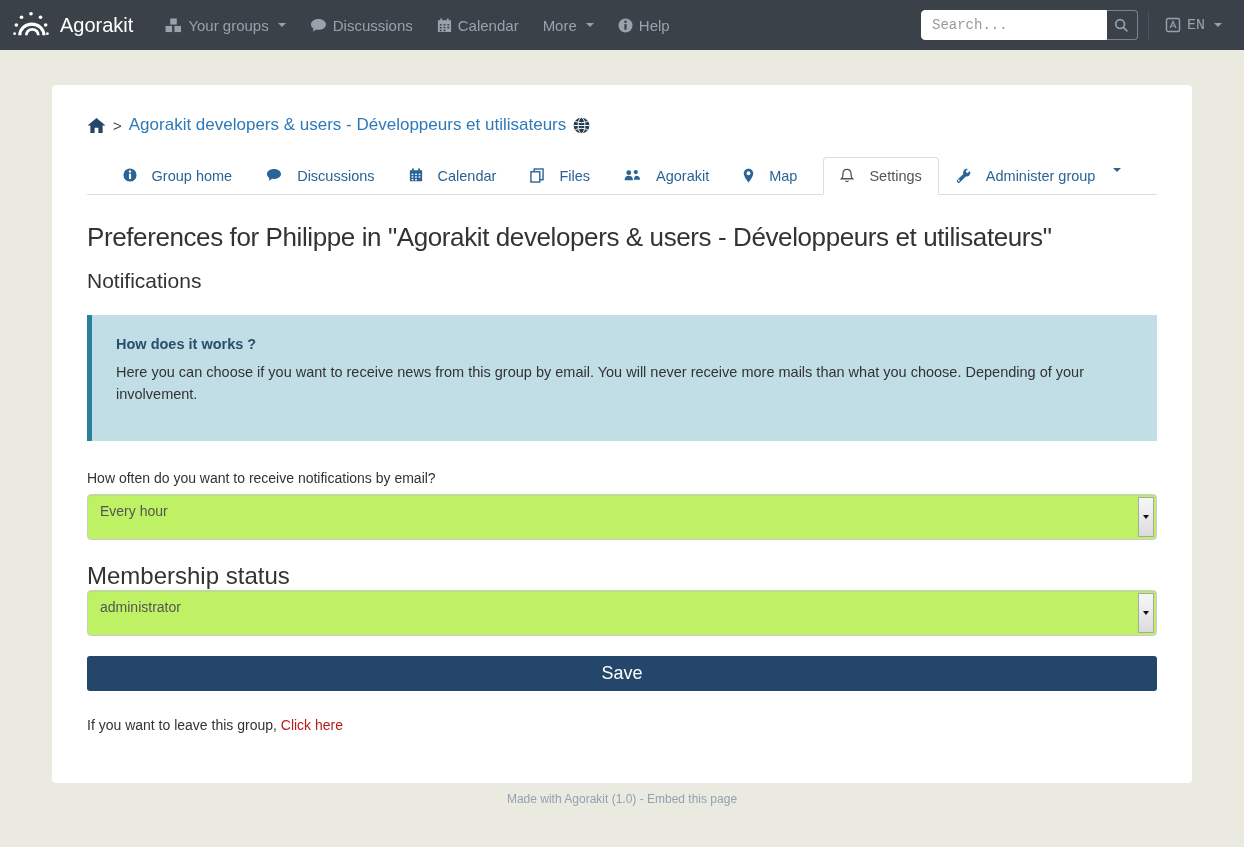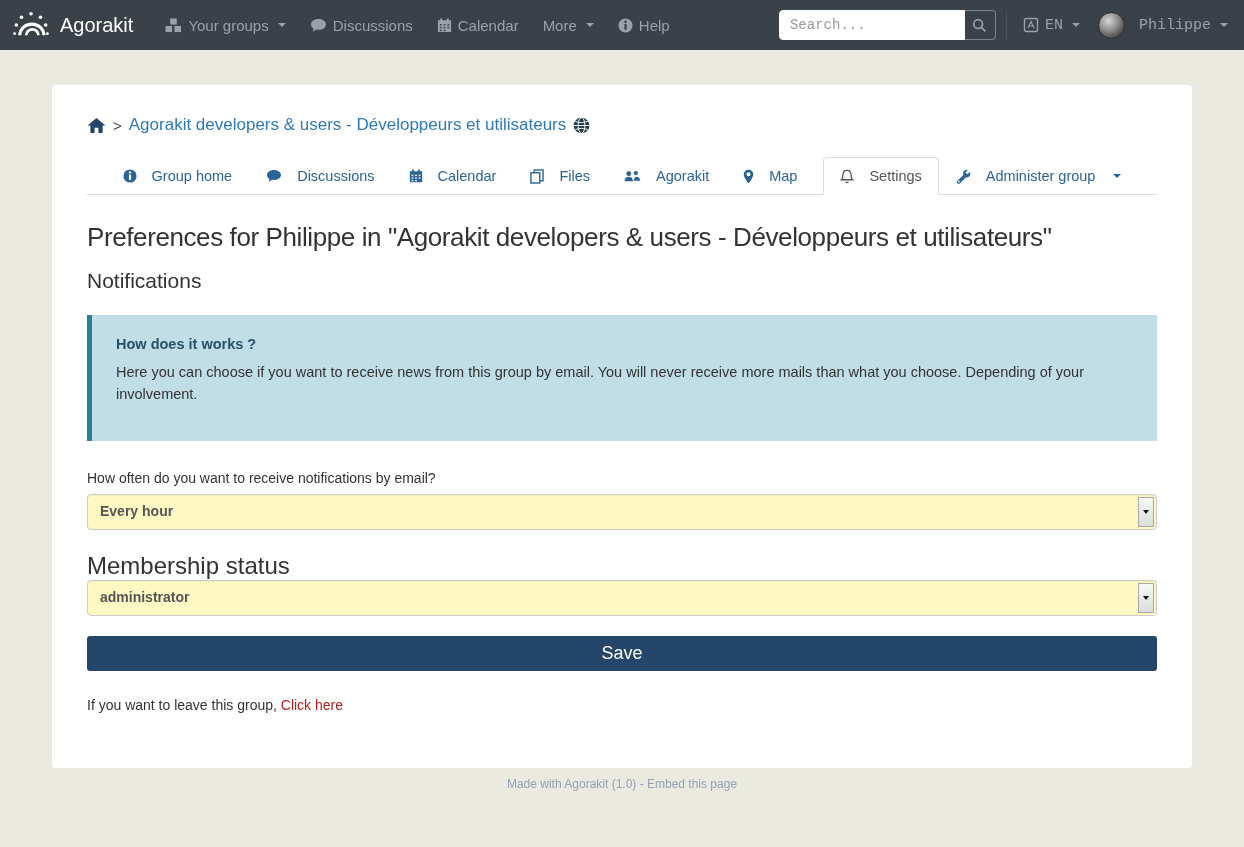--- a/index.html
+++ b/index.html
@@ -48,41 +48,41 @@
   }
   .breadcrumb { display: flex; align-items: center; gap: 7px; font-size: 17px; }
   .breadcrumb .sep { color: #454545; font-size: 15px; }
   .breadcrumb a { color: #2e79b8; text-decoration: none; }
   
   .tabs {
     display: flex; justify-content: center; align-items: flex-end;
     border-bottom: 1px solid #ddd; margin-top: 22px; padding: 0 10px;
   }
   .tab {
-    display: flex; align-items: center; gap: 15px; padding: 10px 16px; margin-bottom: -1px;
+    display: flex; gap: 15px; padding: 10px 16px; margin-bottom: -1px;
     color: #2a6496; font-size: 14.5px; text-decoration: none; cursor: pointer;
     border: 1px solid transparent; border-radius: 4px 4px 0 0; white-space: nowrap;
   }
   .tab.active {
     background: #fff; border-color: #ddd; border-bottom-color: #fff; color: #555; margin-left: 9px;
   }
   
   h1.page-title { font-size: 26px; font-weight: 400; letter-spacing: -0.4px; color: #333; margin: 26px 0 0; line-height: 1.25; }
   h2.sub-title  { font-size: 21px; font-weight: 400; color: #333; margin: 15px 0 0; }
   h2.section-title { font-size: 24px; font-weight: 400; color: #333; margin: 26px 0 0; }
   .callout {
     margin-top: 22px; background: #c1dde6; border-left: 5px solid #2a7f9f;
     padding: 21px 24px; min-height: 126px;
   }
   .callout .callout-title { font-weight: bold; color: #27506b; font-size: 14.5px; margin: 0 0 9px; }
   .callout .callout-text  { color: #333; font-size: 14.5px; line-height: 22px; margin: 0; max-width: 1010px; }
   .form-label { display: block; margin: 29px 0 8px; font-size: 14px; color: #333; }
   .select {
-    position: relative; height: 36px; border: 1px solid #ccc; border-radius: 4px;
-    background: #fef9c3; cursor: pointer; box-shadow: inset 0 1px 1px rgba(0,0,0,.05); font-weight: bold;
+    position: relative; height: 46px; border: 1px solid #ccc; border-radius: 4px;
+    background: #bef264; cursor: pointer; box-shadow: inset 0 1px 1px rgba(0,0,0,.05);
   }
   .select .select-value { line-height: 32px; padding-left: 12px; color: #555; font-size: 14px; }
   .select .select-arrow {
     position: absolute; top: 2px; bottom: 2px; right: 2px; width: 16px;
     background: linear-gradient(180deg, #f7f7f7 0%, #dcdcdc 100%);
     border: 1px solid #a8a8a8; display: flex; align-items: center; justify-content: center;
   }
   .select .select-arrow i { width:0; height:0; border-left:3.5px solid transparent; border-right:3.5px solid transparent; border-top:4px solid #111; }
   .select + h2.section-title { margin-top: 22px; }
   .save-btn {
@@ -187,25 +187,20 @@
     </div>
     <div class="nav-divider"></div>
     <a class="nav-item" style="padding:0 6px;">
       <span class="icon">
         <svg width="16" height="16" viewBox="0 0 16 16" fill="none" stroke="currentColor" stroke-width="1.4">
           <rect x="1.5" y="1.5" width="13" height="13" rx="1.5"></rect>
           <path d="M5 11 L8 4.5 L11 11 M6 9 h4" stroke-width="1.2"></path>
         </svg>
       </span>
       <span>EN</span>
-      <i class="caret"></i>
-    </a>
-    <a class="nav-item" style="padding-right:0;">
-      <span class="avatar"></span>
-      <span>Philippe</span>
       <i class="caret"></i>
     </a>
   </div>
 </div>
 
 <div class="card">
 
   <div class="breadcrumb">
     <span class="icon">
       <svg width="19" height="17" viewBox="0 0 20 18" fill="#24466b">

